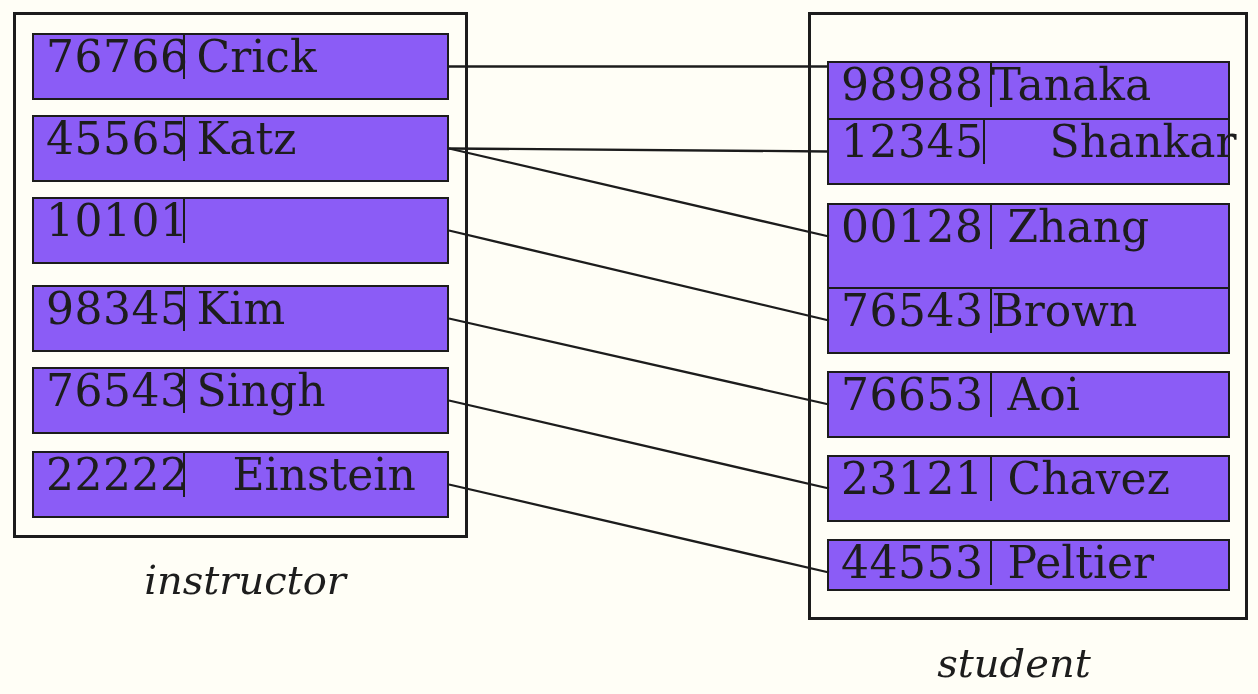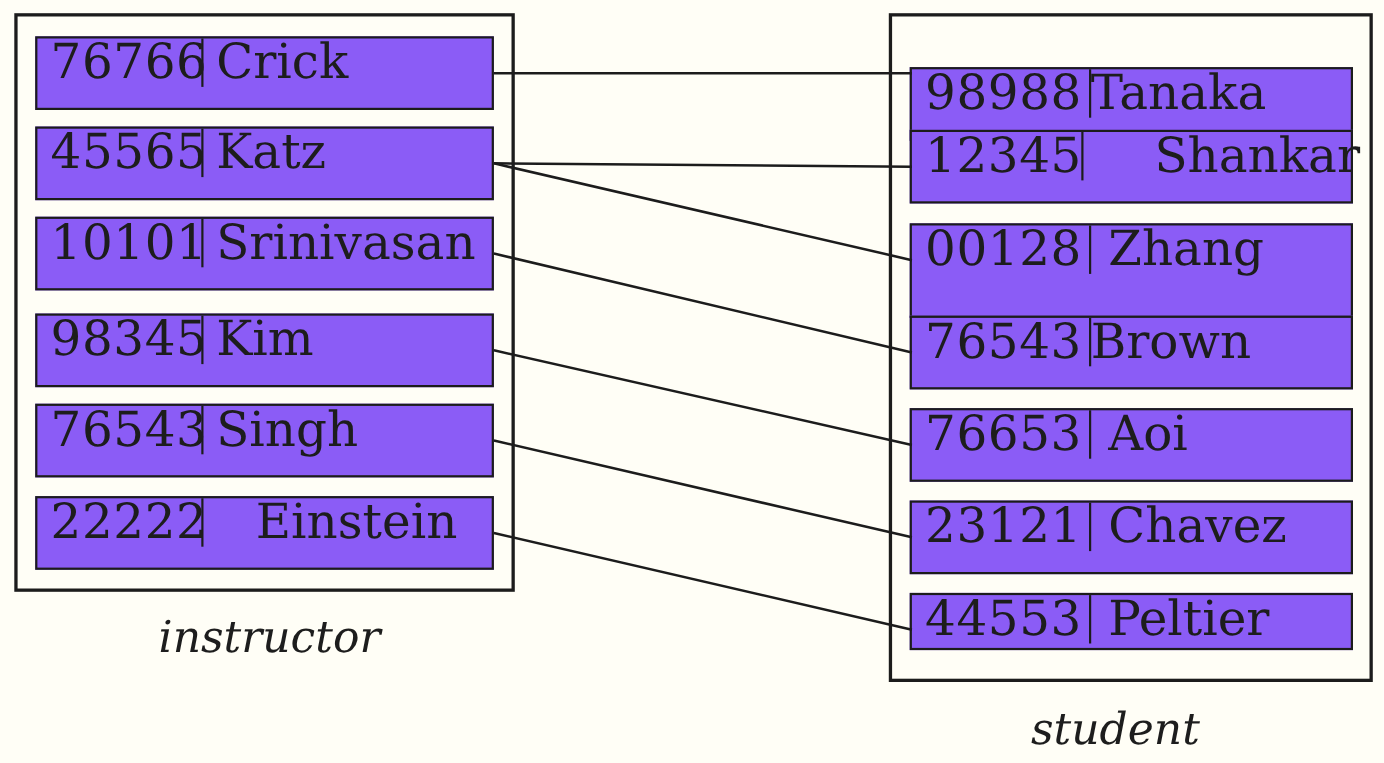--- a/index.html
+++ b/index.html
@@ -89,21 +89,20 @@
       <div class="row" style="left: 32px; top: 33px; width: 417px; height: 67px;">
         <span class="cell-id" style="width: 150.5px;">76766</span>
         <span class="cell-name" style="padding-left: 12px;">Crick</span>
       </div>
       <div class="row" style="left: 32px; top: 115px; width: 417px; height: 67px;">
         <span class="cell-id" style="width: 150.5px;">45565</span>
         <span class="cell-name" style="padding-left: 12px;">Katz</span>
       </div>
       <div class="row" style="left: 32px; top: 197px; width: 417px; height: 67px;">
         <span class="cell-id" style="width: 150.5px;">10101</span>
-        <span class="cell-name" style="padding-left: 12px;">Srinivasan</span>
       </div>
       <div class="row" style="left: 32px; top: 285px; width: 417px; height: 67px;">
         <span class="cell-id" style="width: 150.5px;">98345</span>
         <span class="cell-name" style="padding-left: 12px;">Kim</span>
       </div>
       <div class="row" style="left: 32px; top: 367px; width: 417px; height: 67px;">
         <span class="cell-id" style="width: 150.5px;">76543</span>
         <span class="cell-name" style="padding-left: 12px;">Singh</span>
       </div>
       <div class="row" style="left: 32px; top: 451px; width: 417px; height: 67px; gap: 36px;">

